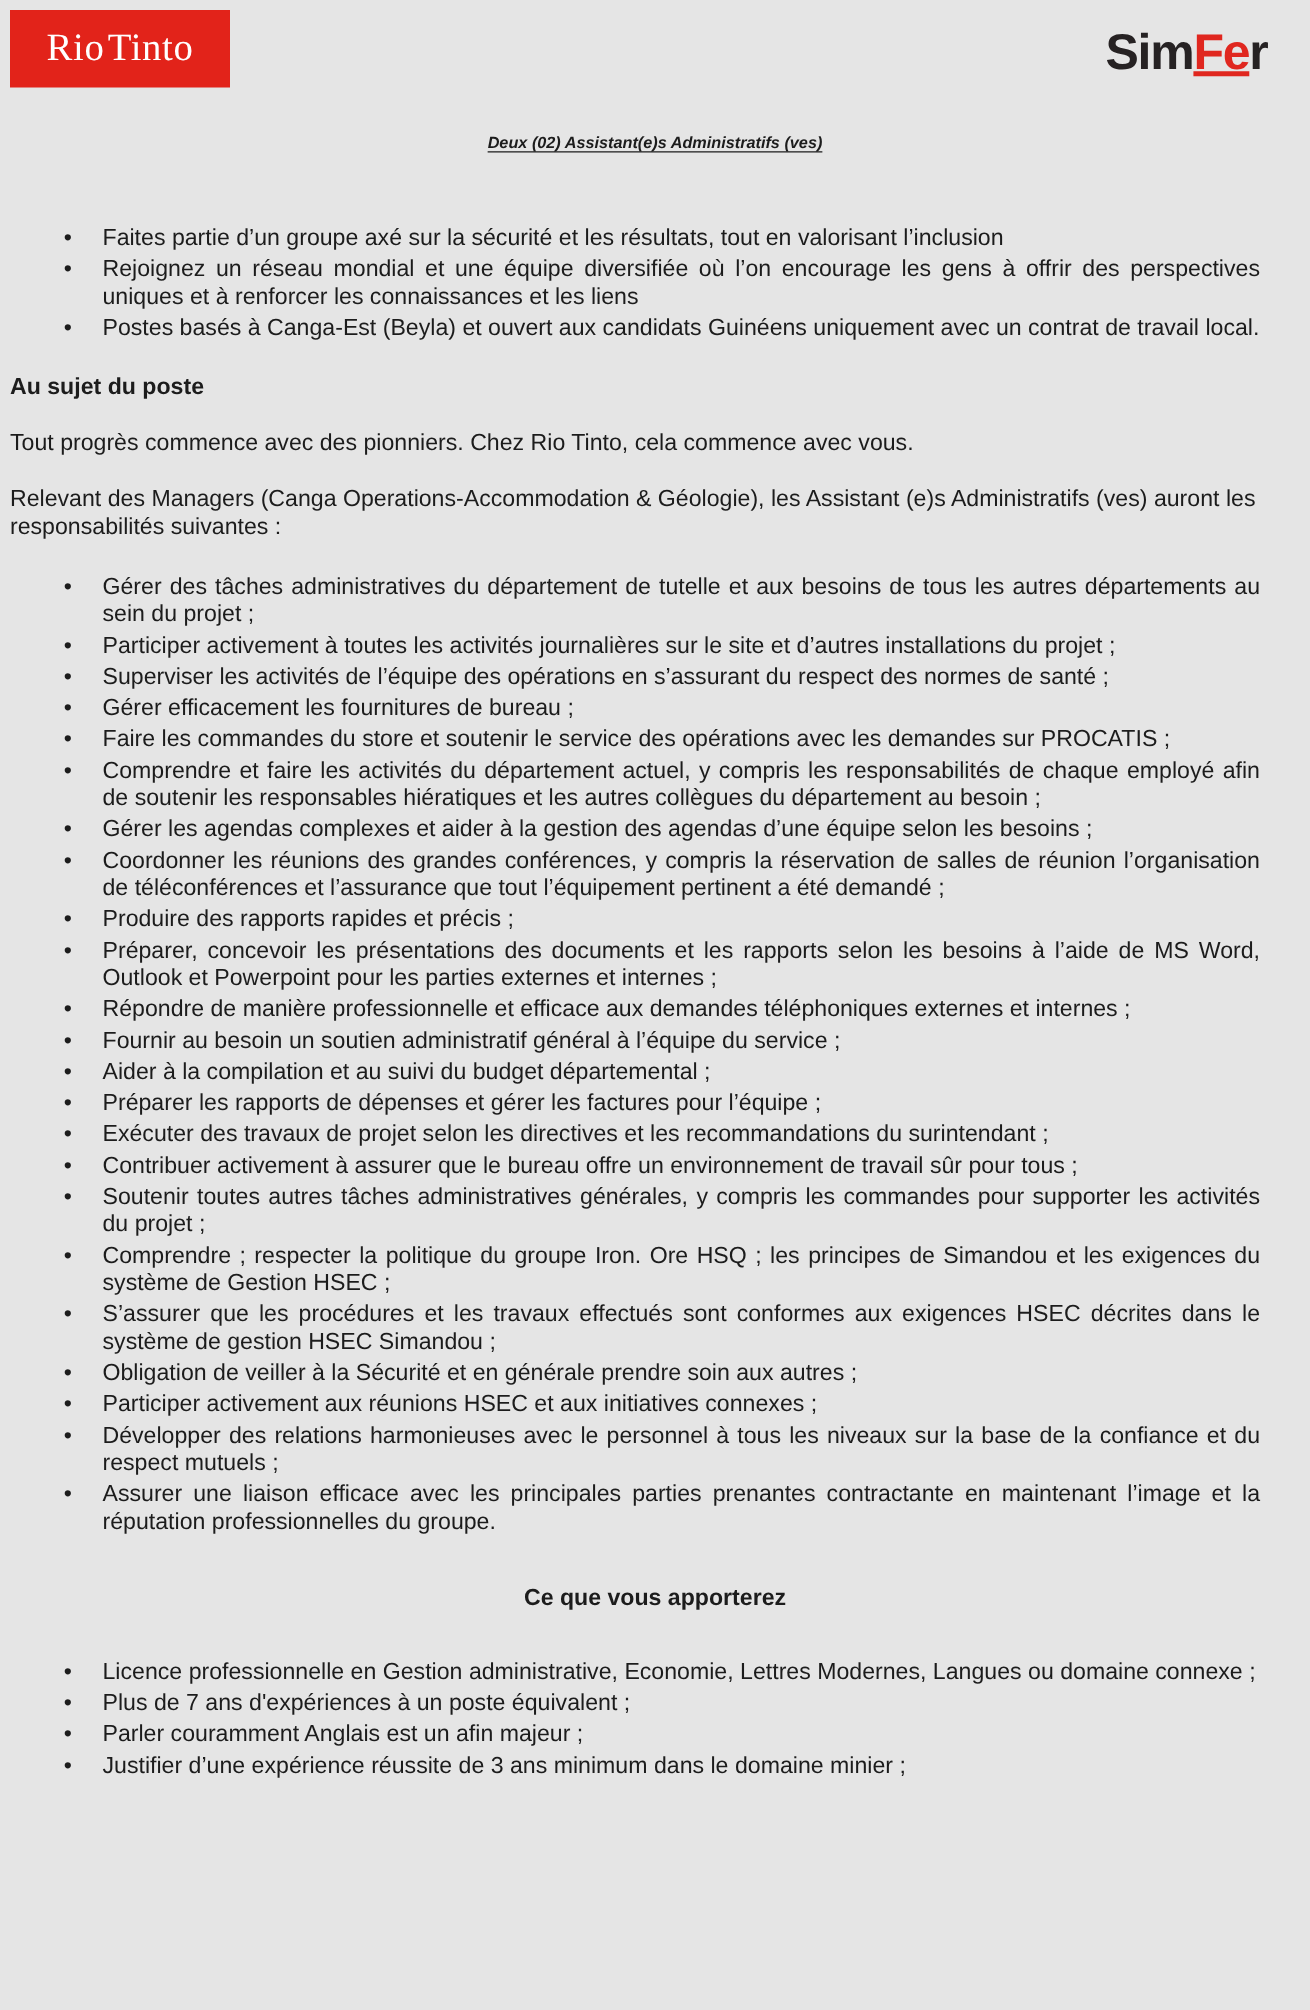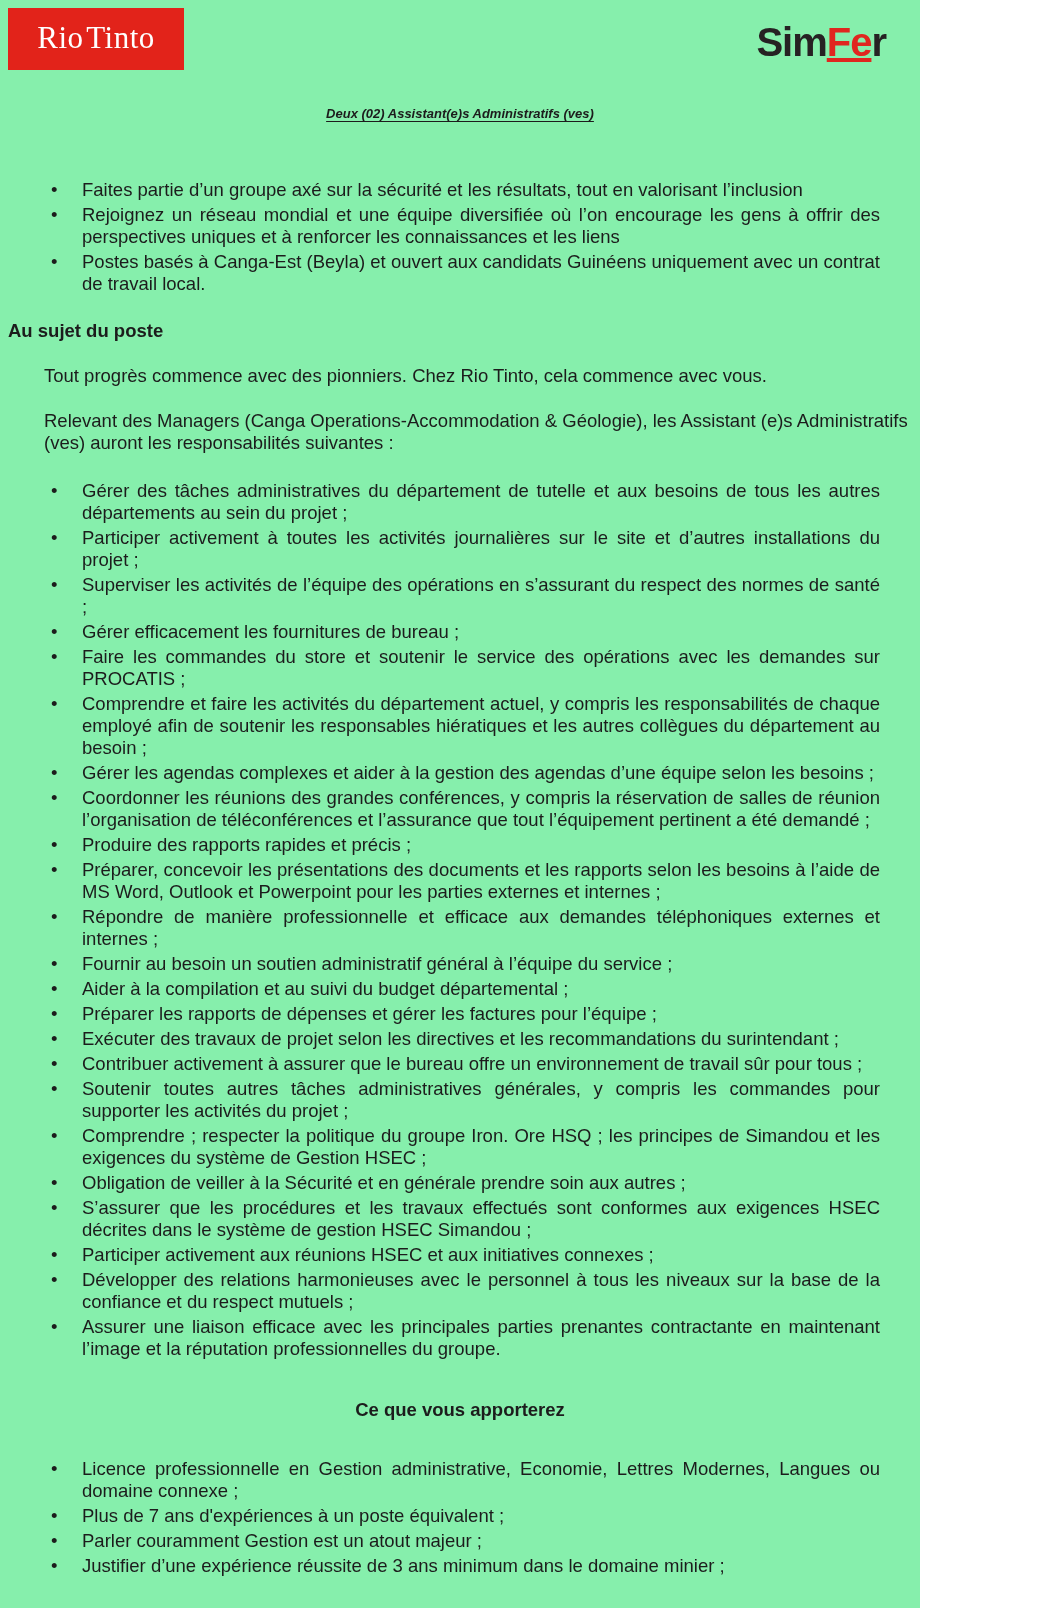--- a/index.html
+++ b/index.html
@@ -3,21 +3,21 @@
 <meta charset="utf-8">
 <style>
   * { margin:0; padding:0; box-sizing:border-box; }
   html, body { background:#ffffff; }
   body {
     width:1048px; height:1608px; overflow:hidden;
     font-family:"Liberation Sans","DejaVu Sans",sans-serif;
     color:#1c1c1c;
     font-size:18.5px; line-height:22px;
   }
-  .page { width:920px; height:1608px; padding:8px 8px 0 8px; background:#86efac; }
+  .page { width:1048px; height:1608px; padding:8px 8px 0 8px; background:#e5e5e5; }
 
   
   .header { display:flex; justify-content:space-between; align-items:flex-start; height:64px; }
   .rio-logo {
     width:176px; height:62px;
     background:var(--rio-tinto-red,#e2231a);
     display:flex; align-items:center; justify-content:center;
   }
   .rio-logo .rio-text {
     font-family:"Liberation Serif","DejaVu Serif",serif;
@@ -54,21 +54,21 @@
     position:absolute; left:-31px; top:0;
   }
   .intro-list { margin-top:54px; }
   .resp-list  { margin-top:26px; }
   .req-list   { margin-top:37px; }
 
   
   h2.section-heading { font-size:18.5px; font-weight:bold; line-height:22px; }
   .h2-about { margin-top:25px; }
   .h2-bring { margin-top:39px;text-align:center; }
-  p.para { margin-top:23px; text-align:left;margin-left:36px; }
+  p.para { margin-top:23px; text-align:left; }
 </style>
 </head>
 <body>
 
 <div class="page">
 
   <div class="header">
     <div class="rio-logo">
       <span class="rio-text">Rio Tinto</span>
     </div>
@@ -101,29 +101,29 @@
       <li>Produire des rapports rapides et précis ;</li>
       <li>Préparer, concevoir les présentations des documents et les rapports selon les besoins à l’aide de MS Word, Outlook et Powerpoint pour les parties externes et internes ;</li>
       <li>Répondre de manière professionnelle et efficace aux demandes téléphoniques externes et internes ;</li>
       <li>Fournir au besoin un soutien administratif général à l’équipe du service ;</li>
       <li>Aider à la compilation et au suivi du budget départemental ;</li>
       <li>Préparer les rapports de dépenses et gérer les factures pour l’équipe ;</li>
       <li>Exécuter des travaux de projet selon les directives et les recommandations du surintendant ;</li>
       <li>Contribuer activement à assurer que le bureau offre un environnement de travail sûr pour tous ;</li>
       <li>Soutenir toutes autres tâches administratives générales, y compris les commandes pour supporter les activités du projet ;</li>
       <li>Comprendre ; respecter la politique du groupe Iron. Ore HSQ ; les principes de Simandou et les exigences du système de Gestion HSEC ;</li>
+      <li>S’assurer que les procédures et les travaux effectués sont conformes aux exigences HSEC décrites dans le système de gestion HSEC Simandou ;</li>
       <li>Obligation de veiller à la Sécurité et en générale prendre soin aux autres ;</li>
-      <li>S’assurer que les procédures et les travaux effectués sont conformes aux exigences HSEC décrites dans le système de gestion HSEC Simandou ;</li>
       <li>Participer activement aux réunions HSEC et aux initiatives connexes ;</li>
       <li>Développer des relations harmonieuses avec le personnel à tous les niveaux sur la base de la confiance et du respect mutuels ;</li>
       <li>Assurer une liaison efficace avec les principales parties prenantes contractante en maintenant l’image et la réputation professionnelles du groupe.</li>
     </ul>
 
   <h2 class="section-heading h2-bring">Ce que vous apporterez</h2>
 
   <ul class="bullets req-list">
       <li>Licence professionnelle en Gestion administrative, Economie, Lettres Modernes, Langues ou domaine connexe ;</li>
       <li>Plus de 7 ans d'expériences à un poste équivalent ;</li>
-      <li>Parler couramment Gestion est un atout majeur ;</li>
+      <li>Parler couramment Anglais est un afin majeur ;</li>
       <li>Justifier d’une expérience réussite de 3 ans minimum dans le domaine minier ;</li>
     </ul>
 
 </div>
 
 </body></html>

